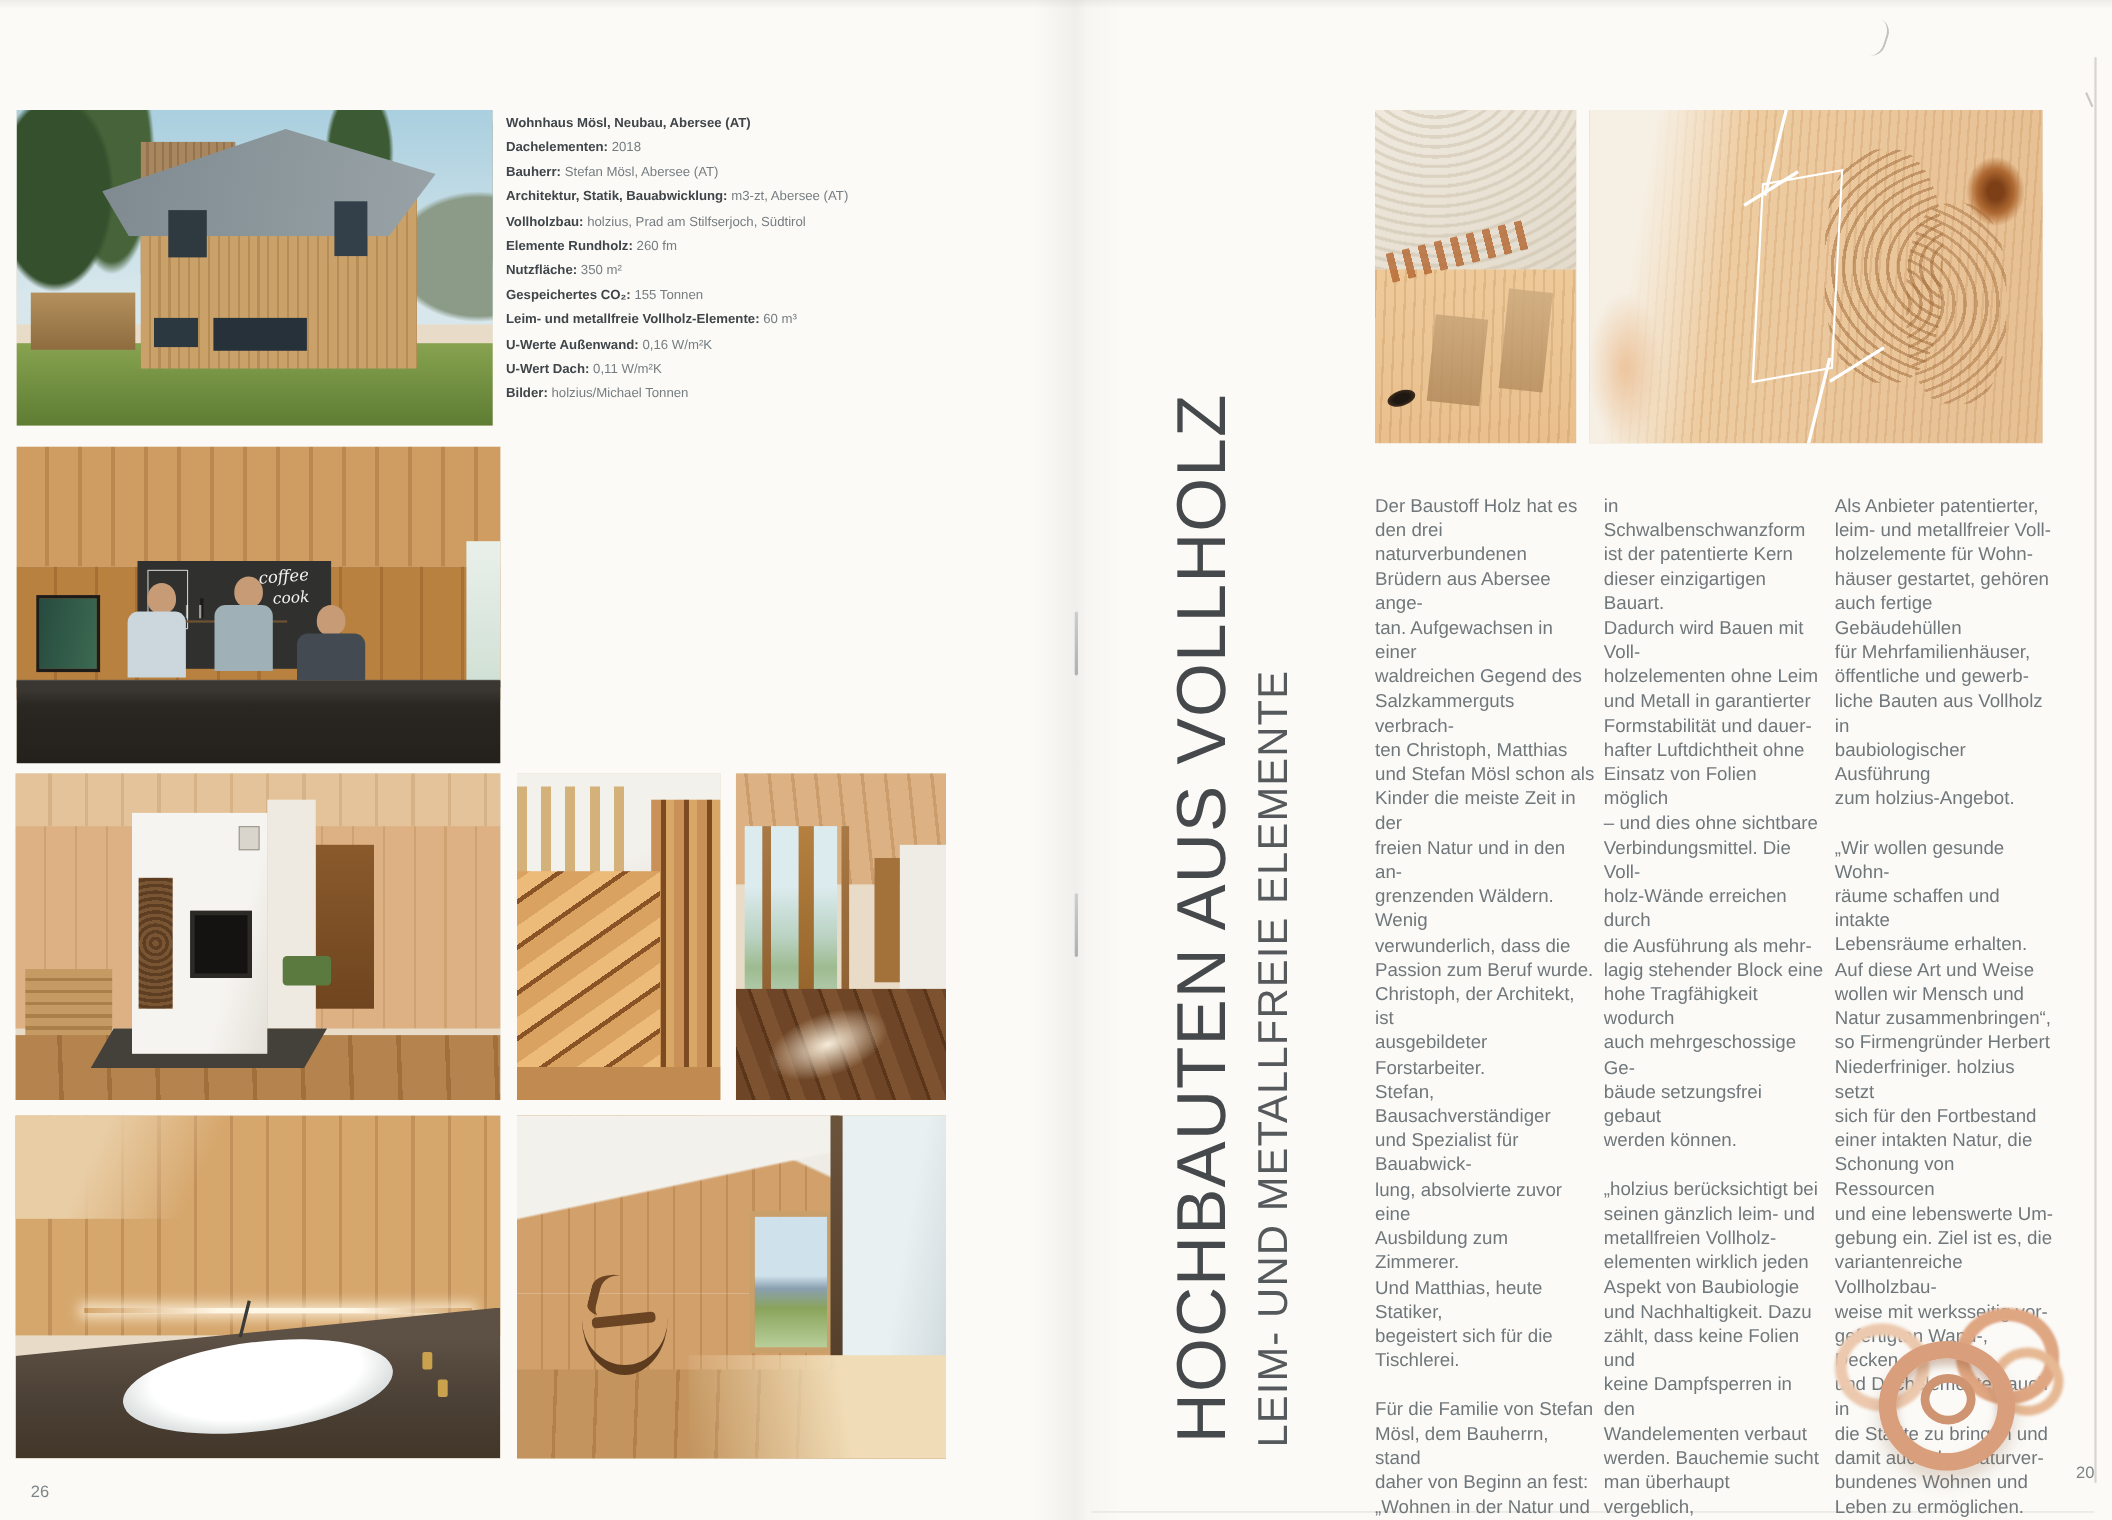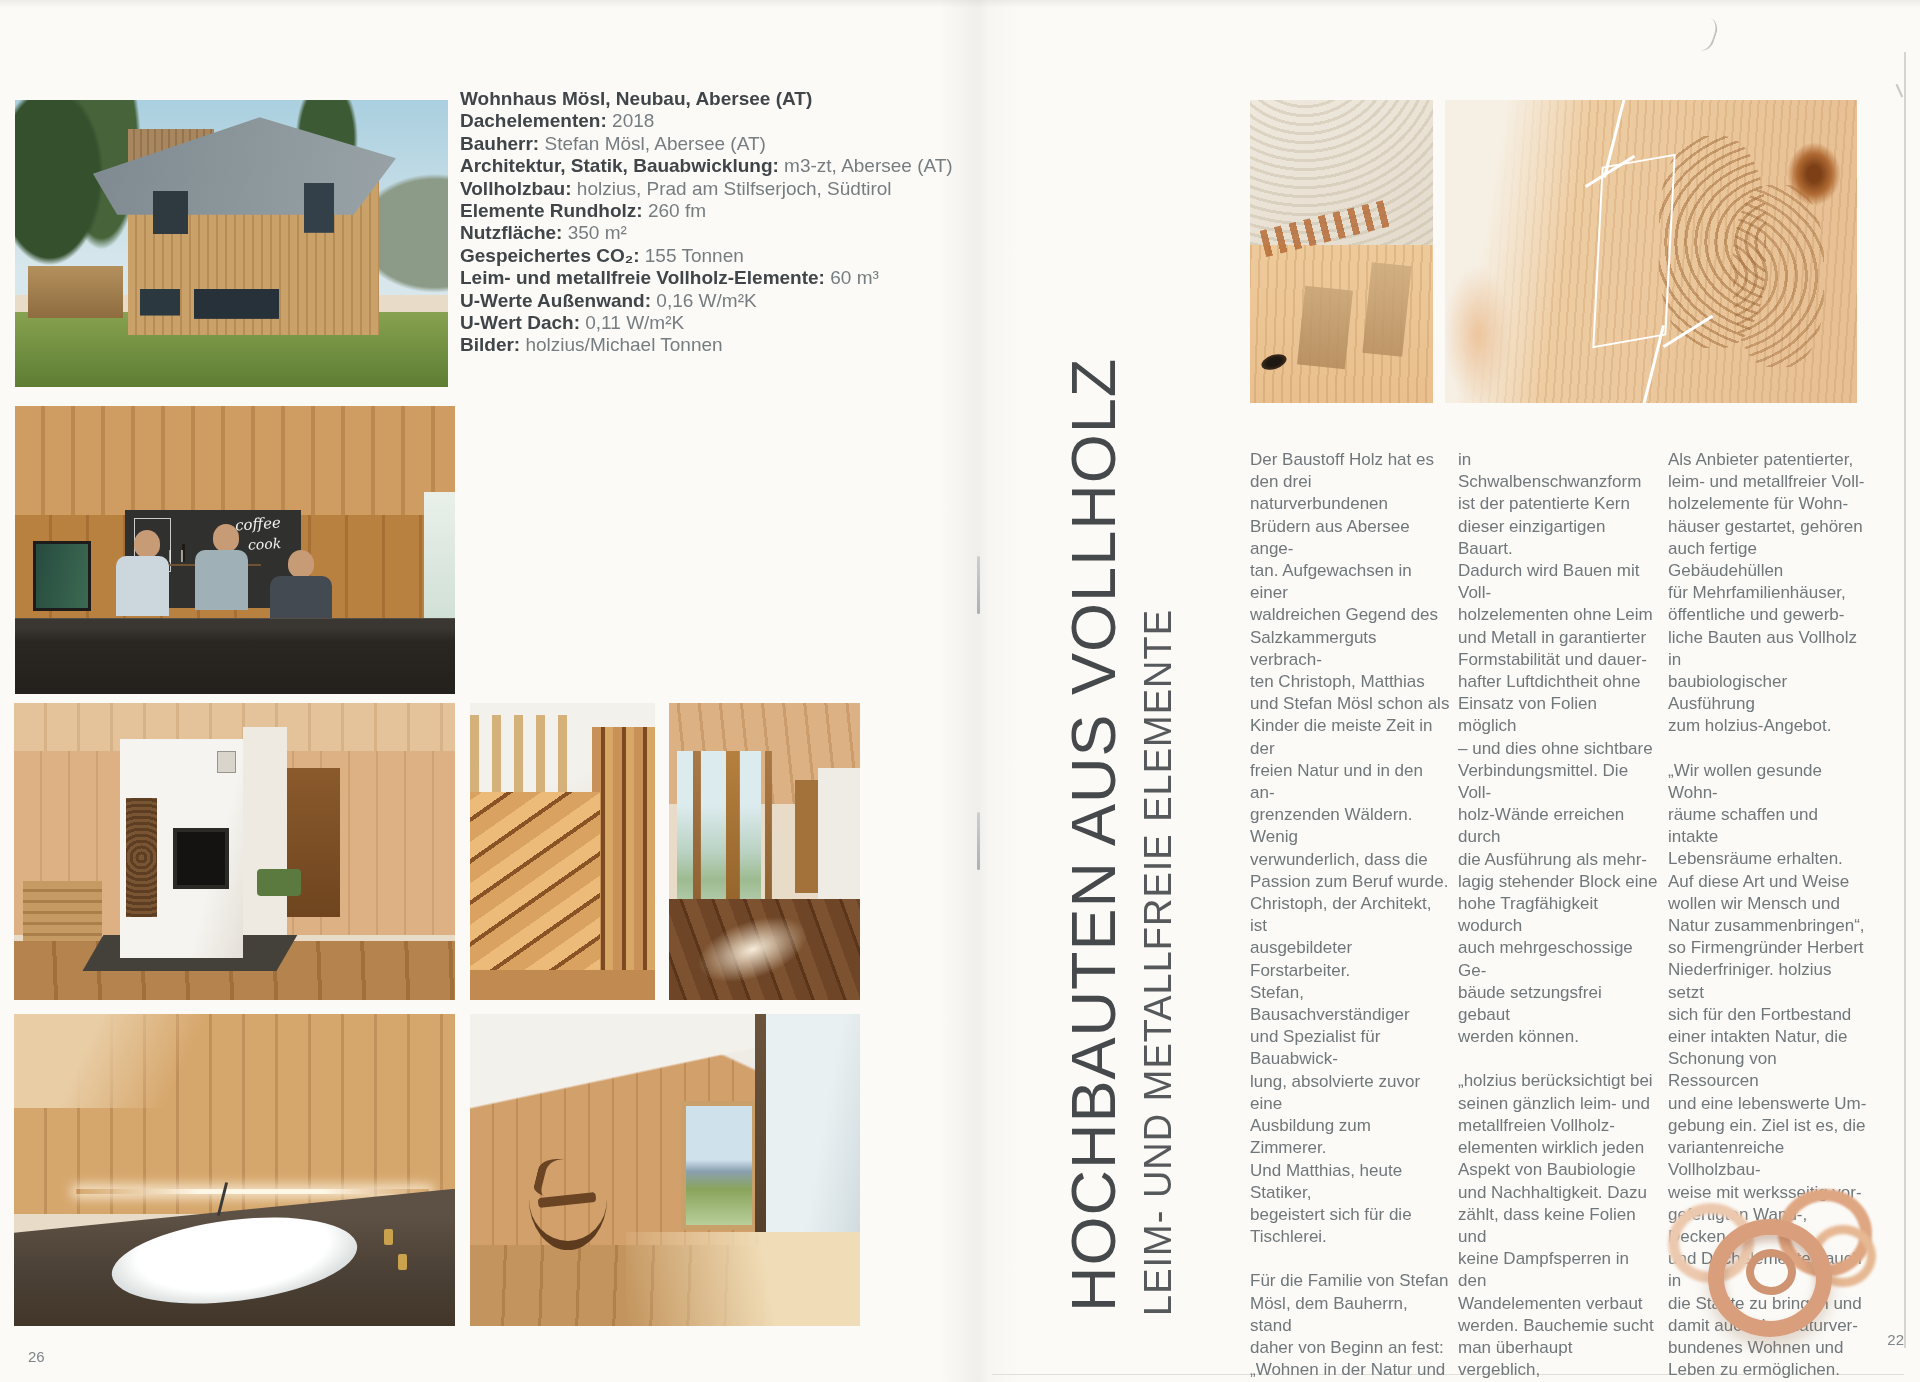--- a/index.html
+++ b/index.html
@@ -20,21 +20,21 @@
   .pencil{position:absolute;border:none;color:#b4b0a8;}
   .pencil.p1{left:1688px;top:16px;width:26px;height:34px;border-right:2px solid rgba(130,126,118,.45);transform:rotate(18deg);border-radius:40%;}
   .pencil.p2{left:1898px;top:82px;width:8px;height:14px;border-left:2px solid rgba(130,126,118,.4);transform:rotate(-24deg);}
   .top-shade{position:absolute;left:0;top:0;width:1920px;height:8px;background:linear-gradient(rgba(120,115,105,.10),rgba(120,115,105,0));}
 
   
   .photo{position:absolute;overflow:hidden;background:#e8dcc8;}
   .photo *{position:absolute;}
 
   
-  .spec{position:absolute;left:460px;top:88px;width:470px;font-size:19px;line-height:22.4px;}
+  .spec{position:absolute;left:460px;top:100px;width:470px;font-size:12px;line-height:22.4px;}
   .spec-row{white-space:nowrap;}
   .spec-label{font-weight:700;color:#3f4549;}
   .spec-value{font-weight:400;color:#767d81;text-align:center;}
   .pagenum{position:absolute;font-size:15px;color:#7e8588;}
   .pagenum.left{left:28px;top:1348px;}
   .pagenum.right{left:1870px;top:1331px;width:34px;text-align:right;}
 
   
   .ph-house{left:15px;top:100px;width:433px;height:287px;}
   .ph-house .sky{left:0;top:0;right:0;height:68%;background:linear-gradient(#aacfdf,#d7e7ec 85%);}
@@ -458,13 +458,13 @@
 </div>
 
 <div class="shavings">
   <span class="bg1"></span>
   <span class="bg2"></span>
   <span class="bg3"></span>
   <span class="main"></span>
   <span class="curl"></span>
 </div>
 
-<div class="pagenum right">22</div>
+<div class="pagenum right">20</div>
 
 </body></html>

